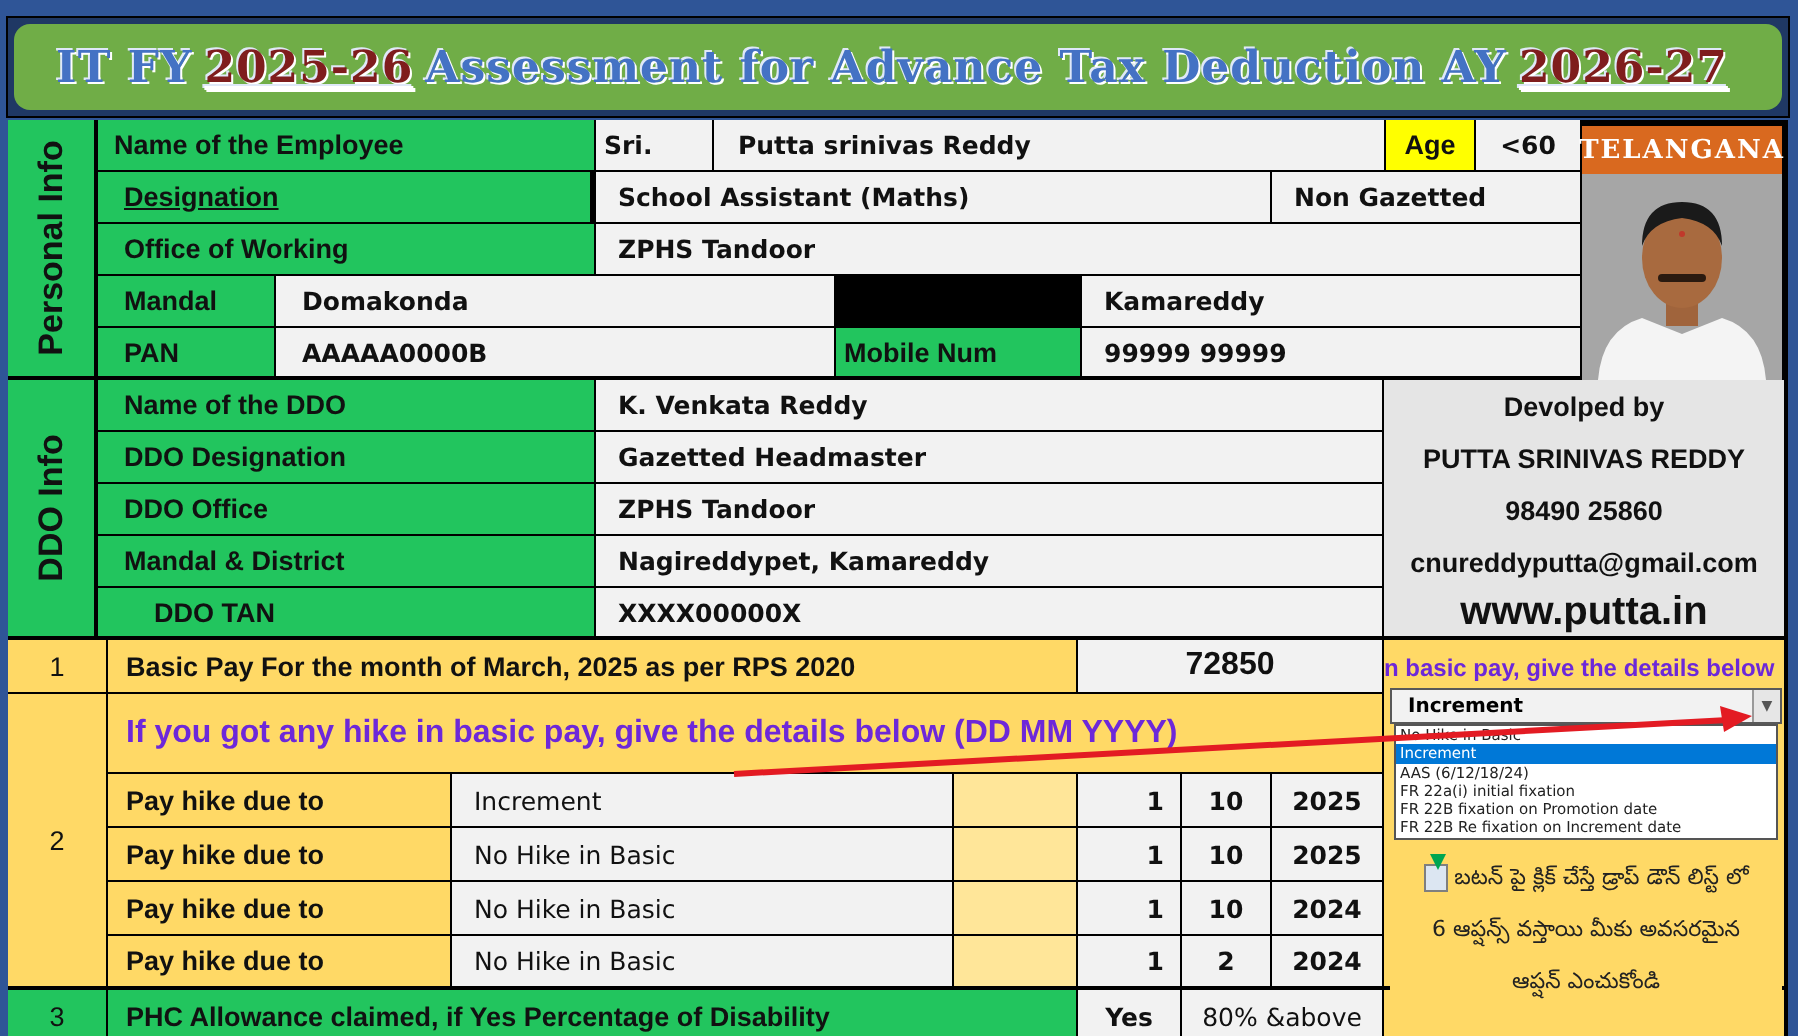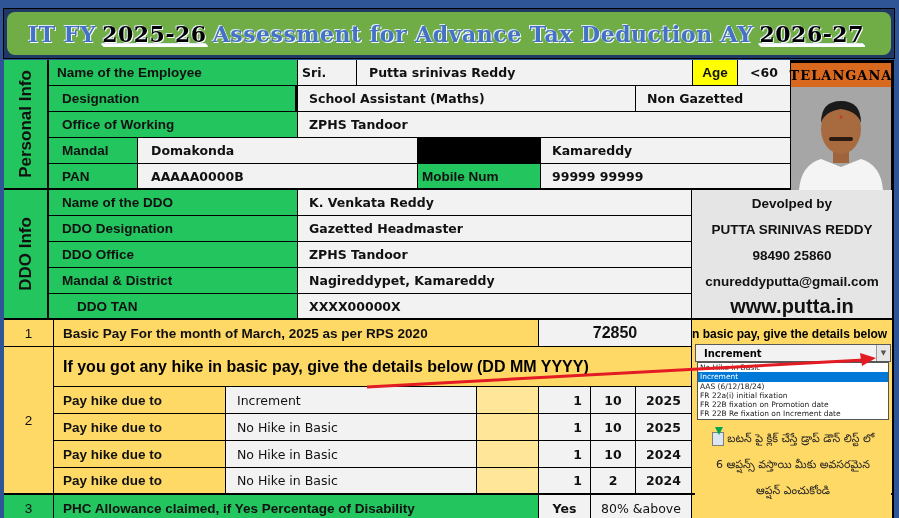--- a/index.html
+++ b/index.html
@@ -10,21 +10,21 @@
     position: absolute; left: 3px; top: 8px; width: 892px; height: 51px;
     background: #1f3864; padding: 3px; border: 1px solid #000;
   }
   .title-inner {
     width: 100%; height: 100%; background: #70ad47; border-radius: 8px;
     display: flex; align-items: center; justify-content: center;
     font-family: "DejaVu Serif", "Liberation Serif", serif; font-weight: bold; font-size: 22px;
     color: #4472c4; letter-spacing: 0.5px;
     text-shadow: 1px 1px 0 #fff, -1px -1px 0 #dfe8f8;
   }
-  .title-inner .red { color: #000000; text-decoration: underline; text-decoration-color: #fff; margin: 0 6px; }
+  .title-inner .red { color: #7f1d1d; text-decoration: underline; text-decoration-color: #fff; margin: 0 6px; }
 
   .sheet { position: absolute; left: 4px; top: 60px; width: 890px; height: 460px; background: #000; }
   .cell {
     position: absolute; display: flex; align-items: center;
     font-size: 13.5px; font-weight: bold; color: #111;
     border-right: 1px solid #000; border-bottom: 1px solid #000;
     padding-left: 8px; white-space: nowrap; overflow: hidden;
   }
   .peach { background: #22c55e; }
   .light { background: #f2f2f2; font-weight: normal; font-family: "DejaVu Sans", sans-serif; font-size: 12.5px; }
@@ -36,21 +36,21 @@
   .right { justify-content: flex-end; padding-right: 8px; padding-left: 0; }
 
   .vlabel {
     position: absolute; display: flex; align-items: center; justify-content: center;
     border-right: 2px solid #000; border-bottom: 2px solid #000;
   }
   .vlabel span { transform: rotate(-90deg); font-size: 17px; font-weight: bold; color: #111; white-space: nowrap; }
 
   .telangana {
     position: absolute; left: 787px; top: 3px; width: 100px; height: 24px;
-    background: #d9691f; color: #000000; font-family: "DejaVu Serif", serif; font-weight: bold; font-size: 13px;
+    background: #d9691f; color: #ffffff; font-family: "DejaVu Serif", serif; font-weight: bold; font-size: 13px;
     display: flex; align-items: center; justify-content: center; letter-spacing: 1px;
   }
   .photo {
     position: absolute; left: 787px; top: 27px; width: 100px; height: 103px;
     background: #a6a6a6; overflow: hidden;
   }
 
   .dropdown {
     position: absolute; left: 691px; top: 284px; width: 196px; height: 18px;
     background: #f2f2f2; border: 1px solid #595959; font-size: 10px; font-weight: bold;
@@ -68,21 +68,21 @@
   .dd-list .sel { background: #0078d7; color: #fff; }
 
   .note {
     position: absolute; left: 691px; top: 362px; width: 196px; height: 96px; background: #ffd966;
     font-size: 11px; color: #222; text-align: center; line-height: 26px; padding-top: 4px;
     font-family: "DejaVu Sans", sans-serif;
   }
   .note .dl-icon { display: inline-block; width: 12px; height: 14px; background: #dce6f2; border: 1px solid #7f7f7f; position: relative; vertical-align: middle; }
   .note .dl-icon::before { content: ""; position: absolute; left: 2px; top: -6px; border-left: 4px solid transparent; border-right: 4px solid transparent; border-top: 8px solid #00a651; }
 
-  .red-hint { color: #000000; font-family: "Liberation Sans", sans-serif; font-weight: bold; }
+  .red-hint { color: #6d28d9; font-family: "Liberation Sans", sans-serif; font-weight: bold; }
   .arrow { position: absolute; left: 0; top: 0; pointer-events: none; }
 </style>
 </head>
 <body>
 
 <div class="title-bar">
   <div class="title-inner">
     <span>IT FY</span>
     <span class="red">2025-26</span>
     <span>Assessment for Advance Tax Deduction AY</span>
@@ -101,21 +101,21 @@
       <b>Sri.</b>
     </div>
   <div class="cell light" style="left:353px;top:0;width:336px;height:26px;padding-left:12px;">
       <b>Putta srinivas Reddy</b>
     </div>
   <div class="cell center" style="left:689px;top:0;width:45px;height:26px;background:#ffff00;">Age</div>
   <div class="cell light center" style="left:734px;top:0;width:53px;height:26px;">
       <b>&lt;60</b>
     </div>
 
-  <div class="cell peach" style="left:45px;top:26px;width:247px;height:26px;padding-left:13px;">Designation</div>
+  <div class="cell peach" style="left:45px;top:26px;width:247px;height:26px;padding-left:13px;text-decoration:underline;">Designation</div>
   <div class="cell light" style="left:294px;top:26px;width:338px;height:26px;padding-left:11px;">
       <b>School Assistant (Maths)</b>
     </div>
   <div class="cell light" style="left:632px;top:26px;width:155px;height:26px;padding-left:11px;">
       <b>Non Gazetted</b>
     </div>
 
   <div class="cell peach" style="left:45px;top:52px;width:249px;height:26px;padding-left:13px;">Office of Working</div>
   <div class="cell light" style="left:294px;top:52px;width:493px;height:26px;padding-left:11px;">
       <b>ZPHS Tandoor</b>

